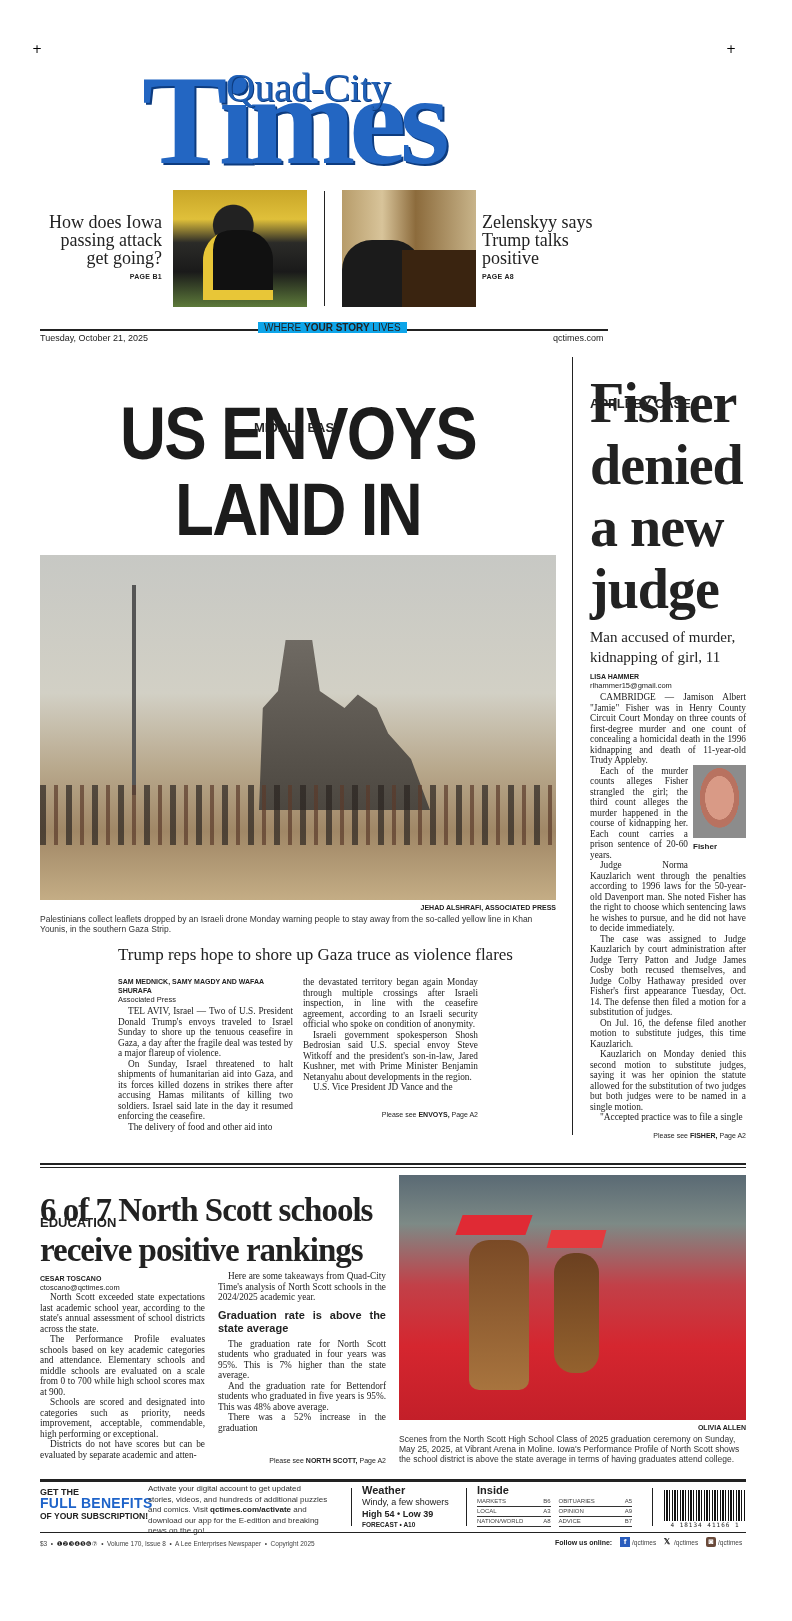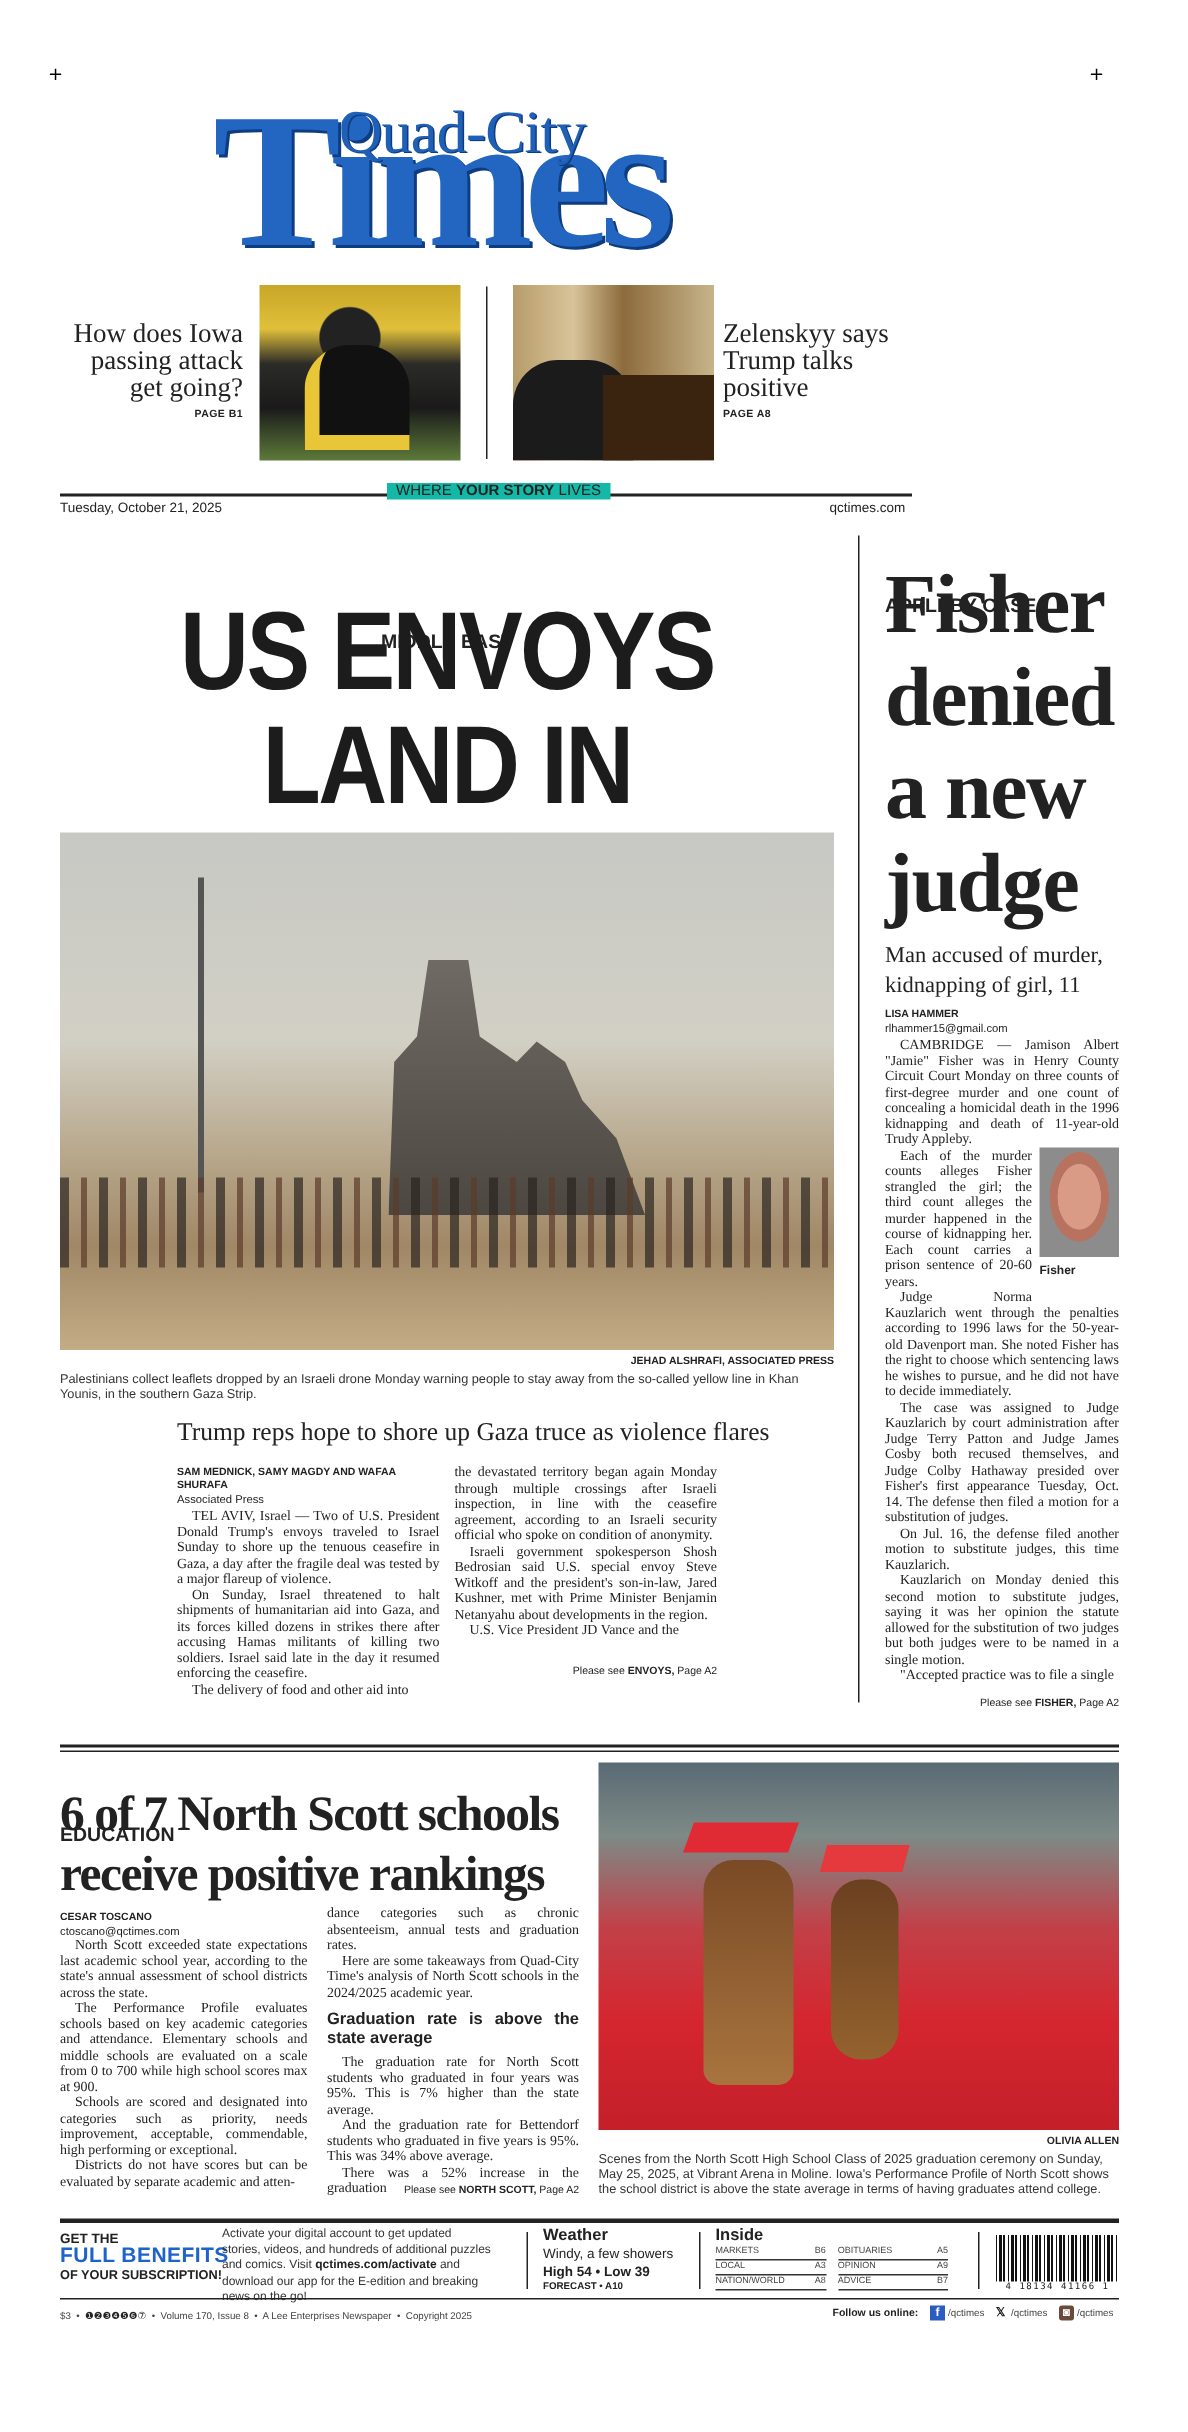--- a/index.html
+++ b/index.html
@@ -24,21 +24,21 @@
                 linear-gradient(180deg, #c9a628 0%, #e0c03a 25%, #2b2b28 45%, #1a1a1a 70%, #5d7a3a 100%); }
   .ph-football::after { content: ""; position: absolute; left: 30px; top: 40px; width: 70px; height: 70px; border-radius: 30px 30px 0 0; background: #111; box-shadow: 10px -10px 0 0 #e8c637 inset; }
   .ph-zelensky { left: 342px; top: 190px; width: 134px; height: 117px;
     background: linear-gradient(90deg, #b79c6a 0%, #d8c49a 30%, #8c6b3c 55%, #c8b48a 100%); }
   .ph-zelensky::before { content: ""; position: absolute; left: 0; top: 50px; width: 80px; height: 67px; background: #1b1b1b; border-radius: 30px 30px 0 0; }
   .ph-zelensky::after { content: ""; position: absolute; left: 60px; top: 60px; width: 74px; height: 57px; background: #3a2410; }
   .vdivider { position: absolute; background: #222; }
 
   
   .tagline-rule { left: 40px; top: 329px; width: 568px; height: 2px; background: #222; }
-  .tagline { position: absolute; left: 258px; top: 322px; padding: 0 6px; background: #14b8a6; font-family: "Liberation Sans", sans-serif; font-size: 10px; color: #222; }
+  .tagline { position: absolute; left: 258px; top: 322px; padding: 0 6px; background: #0ea5e9; font-family: "Liberation Sans", sans-serif; font-size: 10px; color: #222; }
   .tagline b { font-weight: bold; }
   .date { left: 40px; top: 333px; font-family: "Liberation Sans", sans-serif; font-size: 9px; color: #222; }
   .site { left: 553px; top: 333px; font-family: "Liberation Sans", sans-serif; font-size: 9px; color: #222; }
 
   
   .kicker { font-family: "Liberation Sans", sans-serif; font-weight: bold; font-size: 13px; color: #222; margin-top: 40px; }
   .main-kicker { left: 40px; top: 380px; width: 516px; text-align: center; }
   .main-head { left: 40px; top: 396px; width: 516px; text-align: center; font-family: "Liberation Sans", sans-serif; font-weight: bold; font-size: 74px; line-height: 76px; color: #1c1c1c; letter-spacing: -2px; transform: scaleX(0.86); transform-origin: center top; }
   .main-photo { left: 40px; top: 555px; width: 516px; height: 345px;
     background: linear-gradient(180deg, #c7c8c4 0%, #d2d0c5 40%, #b8a88c 62%, #a08766 80%, #c4ad85 100%); }
@@ -209,25 +209,24 @@
   <div class="byline">CESAR TOSCANO</div>
   <div class="byline-sub">ctoscano@qctimes.com</div>
 </div>
 <div class="abs body-text edu-col1">
   <p>North Scott exceeded state expectations last academic school year, according to the state's annual assessment of school districts across the state.</p>
   <p>The Performance Profile evaluates schools based on key academic categories and attendance. Elementary schools and middle schools are evaluated on a scale from 0 to 700 while high school scores max at 900.</p>
   <p>Schools are scored and designated into categories such as priority, needs improvement, acceptable, commendable, high performing or exceptional.</p>
   <p>Districts do not have scores but can be evaluated by separate academic and atten-</p>
 </div>
 <div class="abs body-text edu-col2">
-  <p style="text-indent:0">dance categories such as chronic absenteeism, annual tests and graduation rates.</p>
   <p>Here are some takeaways from Quad-City Time's analysis of North Scott schools in the 2024/2025 academic year.</p>
   <div class="subhead">Graduation rate is above the state average</div>
   <p>The graduation rate for North Scott students who graduated in four years was 95%. This is 7% higher than the state average.</p>
-  <p>And the graduation rate for Bettendorf students who graduated in five years is 95%. This was 34% above average.</p>
+  <p>And the graduation rate for Bettendorf students who graduated in five years is 95%. This was 48% above average.</p>
   <p>There was a 52% increase in the graduation</p>
 </div>
 <div class="abs jump edu-jump">
   <span>Please see </span><b>NORTH SCOTT,</b><span> Page A2</span>
 </div>
 <div class="abs grad-photo">
   <div class="hair"></div>
   <div class="hair2"></div>
   <div class="cap1"></div>
   <div class="cap2"></div>

